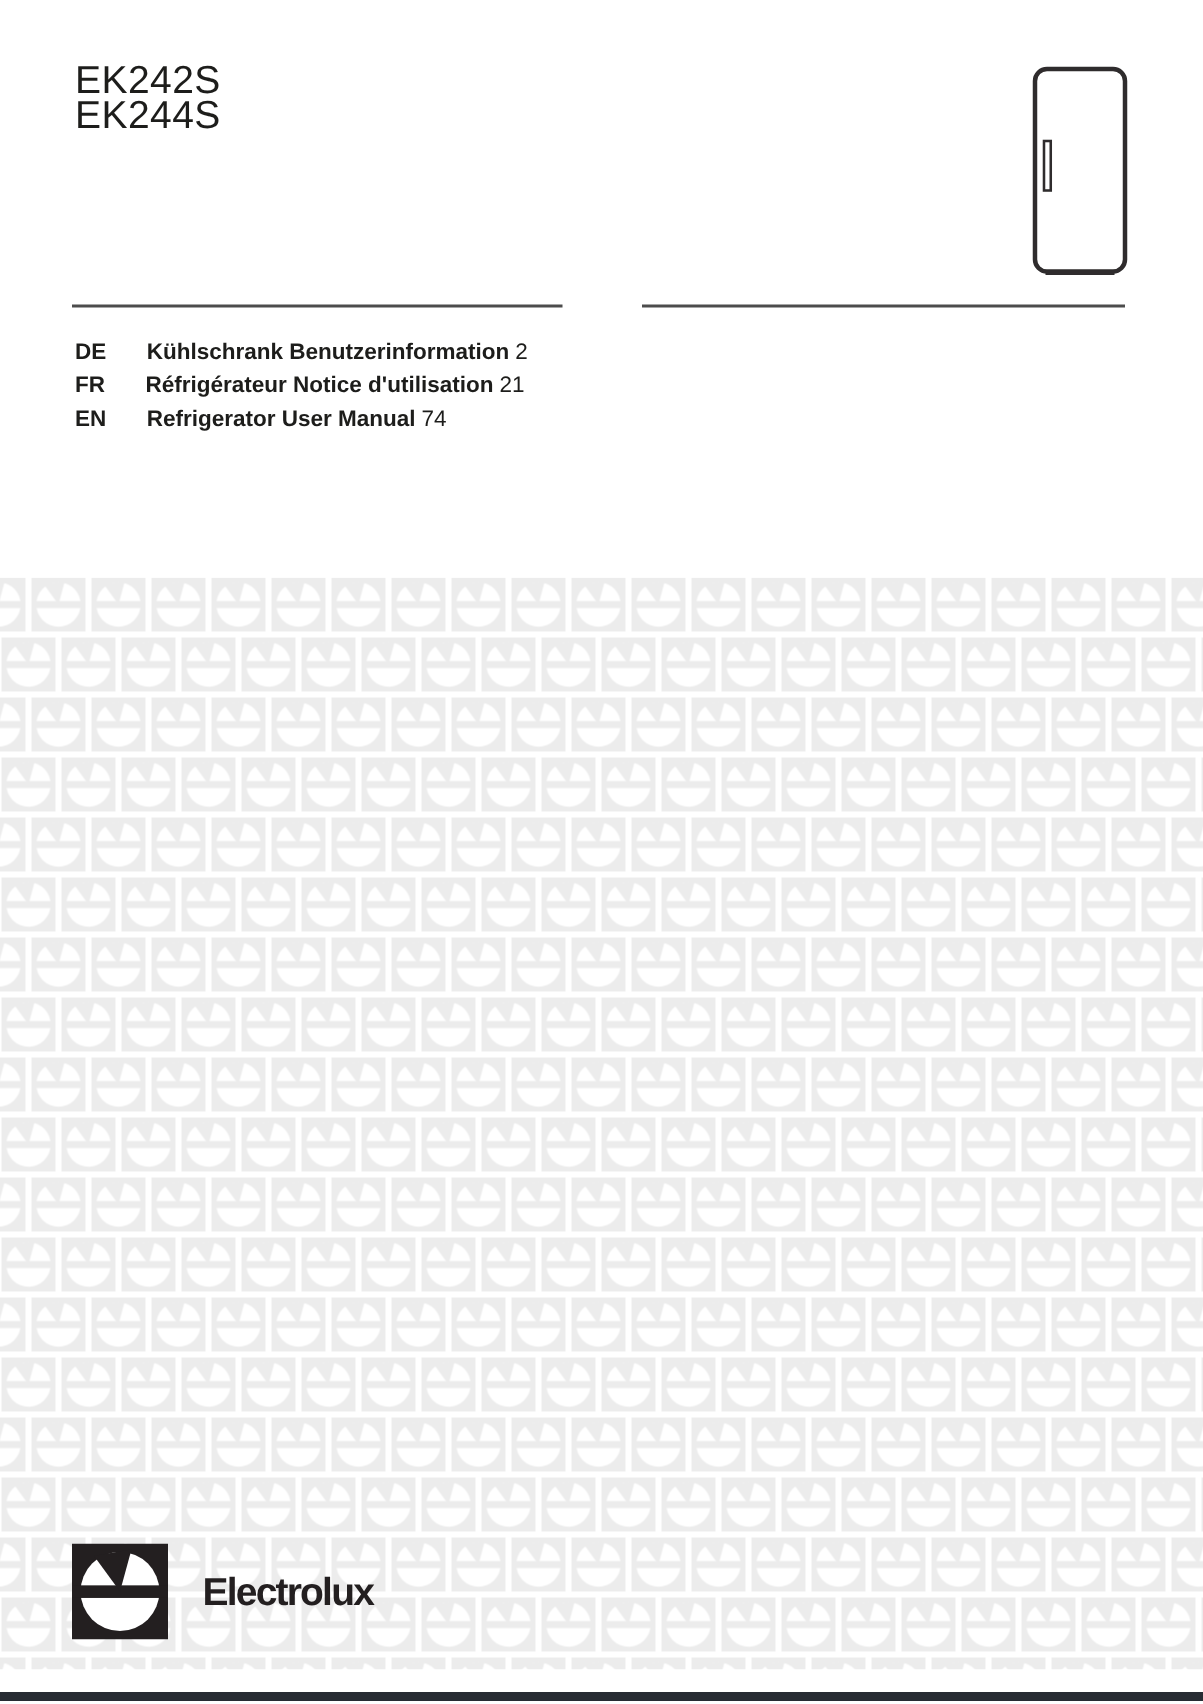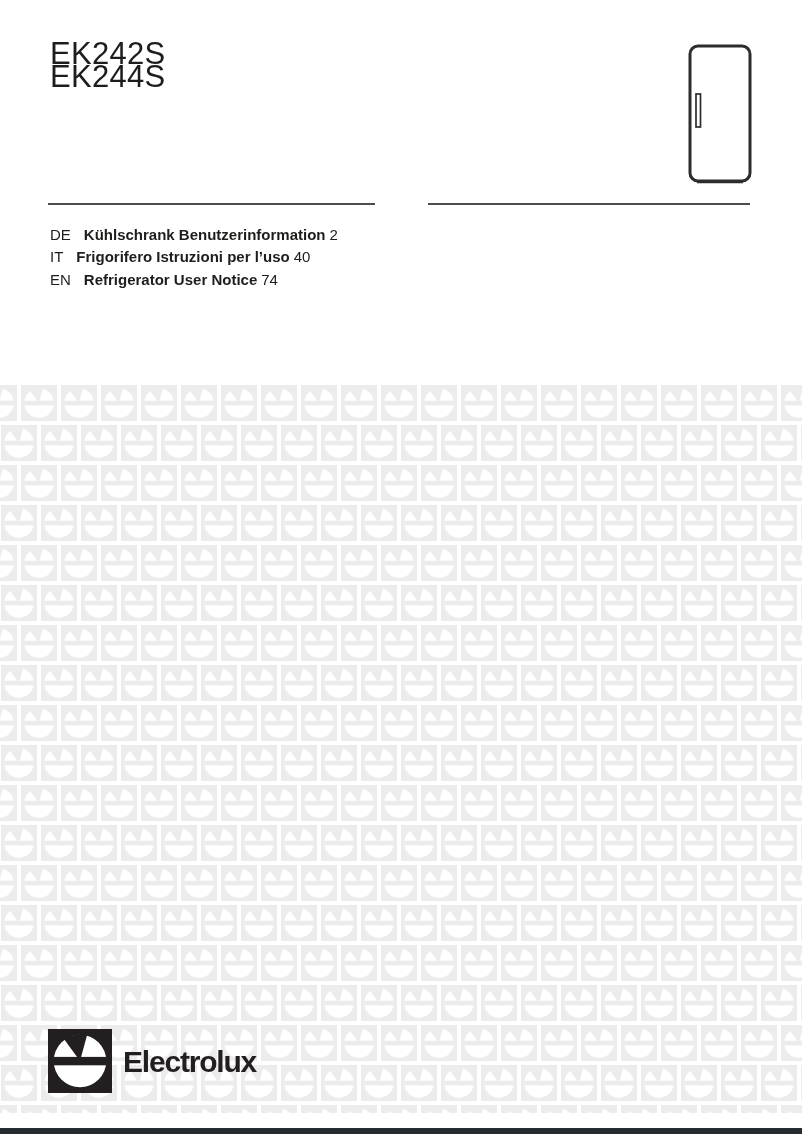--- a/index.html
+++ b/index.html
@@ -4,43 +4,43 @@
 <style>
   html,body{margin:0;padding:0;}
   body{
     width:802px;height:1136px;position:relative;overflow:hidden;
     background:#fff;
     font-family:"Liberation Sans","DejaVu Sans",sans-serif;
     color:var(--c-text,#1d1d1b);
   }
   .models{
     position:absolute;left:50px;top:42px;
-    font-size:31px;line-height:23px;font-weight:400;
+    font-size:26px;line-height:23px;font-weight:400;
     letter-spacing:.3px;color:var(--c-text,#1d1d1b);
   }
   .fridge{position:absolute;left:688px;top:44px;}
   .divider{position:absolute;top:203px;height:2px;background:var(--c-divider,#4c4c4c);}
   .divider.left{left:48px;width:327px;}
   .divider.right{left:428px;width:322px;}
   .toc{
     position:absolute;left:50px;top:224px;
     font-size:15px;line-height:22.3px;
   }
   .toc-row{white-space:nowrap;}
-  .toc-code{font-weight:400;display:inline-block;margin-right:13px;}
+  .toc-code{font-weight:700;display:inline-block;margin-right:27px;}
   .toc-title{font-weight:700;}
   .toc-page{font-weight:400;margin-left:4px;}
   .watermark{position:absolute;left:0;top:385px;pointer-events:none;}
   .footer-logo{
     position:absolute;left:48px;top:1031px;height:64px;
     display:flex;align-items:center;gap:11px;
   }
   .wordmark{
-    font-size:30px;font-weight:700;letter-spacing:-1.2px;
-    color:var(--c-logo,#231f20);margin-top:-3px;
+    font-size:26px;font-weight:700;letter-spacing:-1.2px;
+    color:var(--c-logo,#231f20);margin-top:-3px;margin-left:12px;
   }
   .bottom-bar{
     position:absolute;left:0;top:1128px;width:802px;height:6px;
     background:var(--c-footer_bar,#272c33);
   }
 </style>
 </head>
 <body>
 
 <div class="models">
@@ -57,24 +57,24 @@
 </div>
 
 <div class="divider left"></div>
 <div class="divider right"></div>
 
 <div class="toc">
   <div class="toc-row">
     <span class="toc-code">DE</span><span class="toc-title">Kühlschrank Benutzerinformation</span><span class="toc-page">2</span>
   </div>
   <div class="toc-row">
-    <span class="toc-code">IT</span><span class="toc-title">Frigorifero Istruzioni per l’uso</span><span class="toc-page">40</span>
+    <span class="toc-code">FR</span><span class="toc-title">Réfrigérateur Notice d'utilisation</span><span class="toc-page">21</span>
   </div>
   <div class="toc-row">
-    <span class="toc-code">EN</span><span class="toc-title">Refrigerator User Notice</span><span class="toc-page">74</span>
+    <span class="toc-code">EN</span><span class="toc-title">Refrigerator User Manual</span><span class="toc-page">74</span>
   </div>
 </div>
 
 <div class="watermark">
   <svg width="802" height="728" viewBox="0 0 802 728" aria-hidden="true">
     <defs>
       <g id="wmglyph">
         <rect x="0" y="0" width="36" height="36" fill="var(--c-watermark,#ececec)"></rect>
         <circle cx="18" cy="18" r="14.8" fill="#ffffff"></circle>
         <rect x="0" y="15.7" width="36" height="4.7" fill="var(--c-watermark,#ececec)"></rect>

